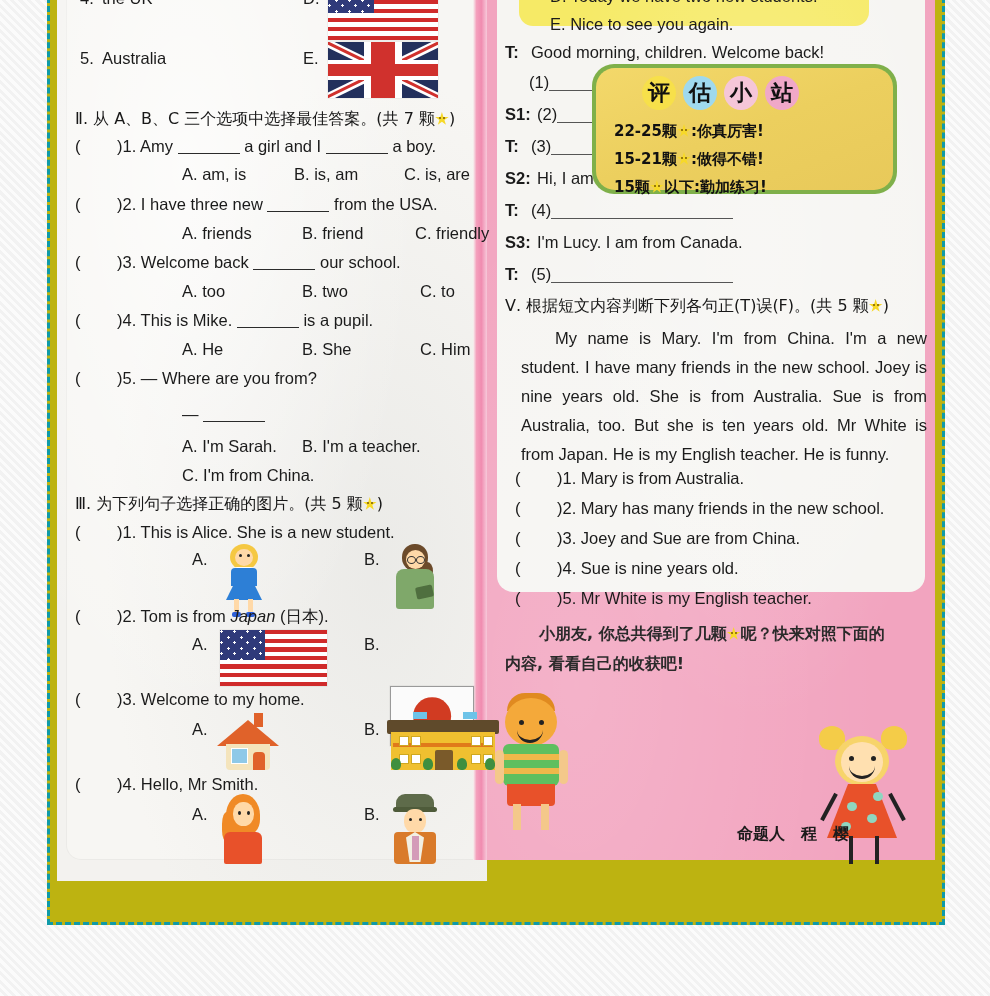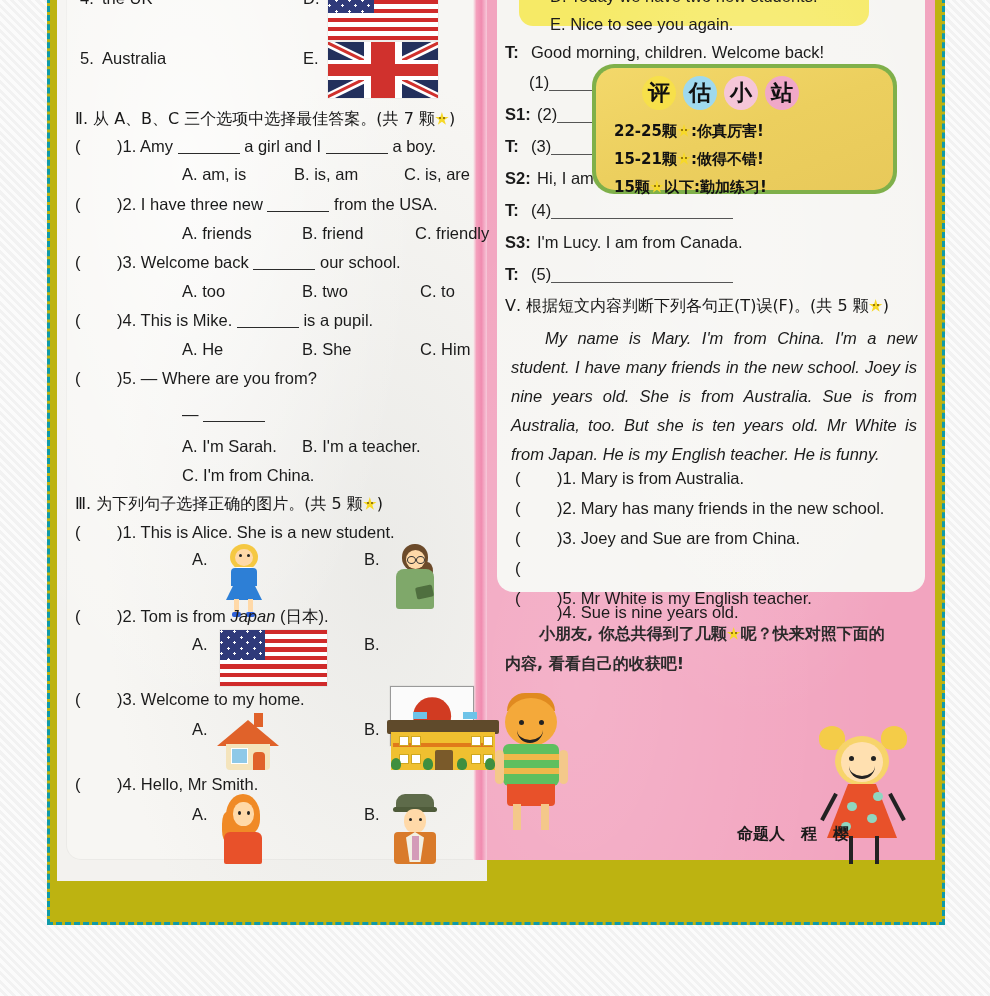--- a/index.html
+++ b/index.html
@@ -481,43 +481,43 @@
 
       <div class="abs t bold" style="left:18px;top:280px;">T:</div>
       <div class="abs t" style="left:44px;top:280px;">
         <span>(5)</span><span class="dlg-line" style="width:182px;"></span>
       </div>
 
       <div class="abs cn" style="left:18px;top:310px;white-space:nowrap;">
         <span>Ⅴ. 根据短文内容判断下列各句正(T)误(F)。(共 5 颗</span><span class="star"></span><span>)</span>
       </div>
 
-      <div class="abs" style="left:24px;top:338px;width:406px;font-size:16.5px;color:#1b1b1b;
-           line-height:29px;text-align:justify;text-indent:34px;text-align-last:left;font-style:italic;">My name is Mary. I'm from China. I'm a new student. I have many friends in the new school. Joey is nine years old. She is from Australia. Sue is from Australia, too. But she is ten years old. Mr White is from Japan. He is my English teacher. He is funny.</div>
+      <div class="abs" style="left:34px;top:338px;width:406px;font-size:16.5px;color:#1b1b1b;
+           line-height:29px;text-align:justify;text-indent:34px;text-align-last:left;">My name is Mary. I'm from China. I'm a new student. I have many friends in the new school. Joey is nine years old. She is from Australia. Sue is from Australia, too. But she is ten years old. Mr White is from Japan. He is my English teacher. He is funny.</div>
 
       <div class="abs t" style="left:28px;top:484px;">(&nbsp;&nbsp;&nbsp;&nbsp;&nbsp;</div>
       <div class="abs t" style="left:70px;top:484px;">
         <span>)1.</span>
         <span>Mary is from Australia.</span>
       </div>
 
       <div class="abs t" style="left:28px;top:514px;">(&nbsp;&nbsp;&nbsp;&nbsp;&nbsp;</div>
       <div class="abs t" style="left:70px;top:514px;">
         <span>)2.</span>
         <span>Mary has many friends in the new school.</span>
       </div>
 
       <div class="abs t" style="left:28px;top:544px;">(&nbsp;&nbsp;&nbsp;&nbsp;&nbsp;</div>
       <div class="abs t" style="left:70px;top:544px;">
         <span>)3.</span>
         <span>Joey and Sue are from China.</span>
       </div>
 
       <div class="abs t" style="left:28px;top:574px;">(&nbsp;&nbsp;&nbsp;&nbsp;&nbsp;</div>
-      <div class="abs t" style="left:70px;top:574px;margin-top:44px;">
+      <div class="abs t" style="left:70px;top:574px;">
         <span>)4.</span>
         <span>Sue is nine years old.</span>
       </div>
 
       <div class="abs t" style="left:28px;top:604px;">(&nbsp;&nbsp;&nbsp;&nbsp;&nbsp;</div>
       <div class="abs t" style="left:70px;top:604px;">
         <span>)5.</span>
         <span>Mr White is my English teacher.</span>
       </div>
 

